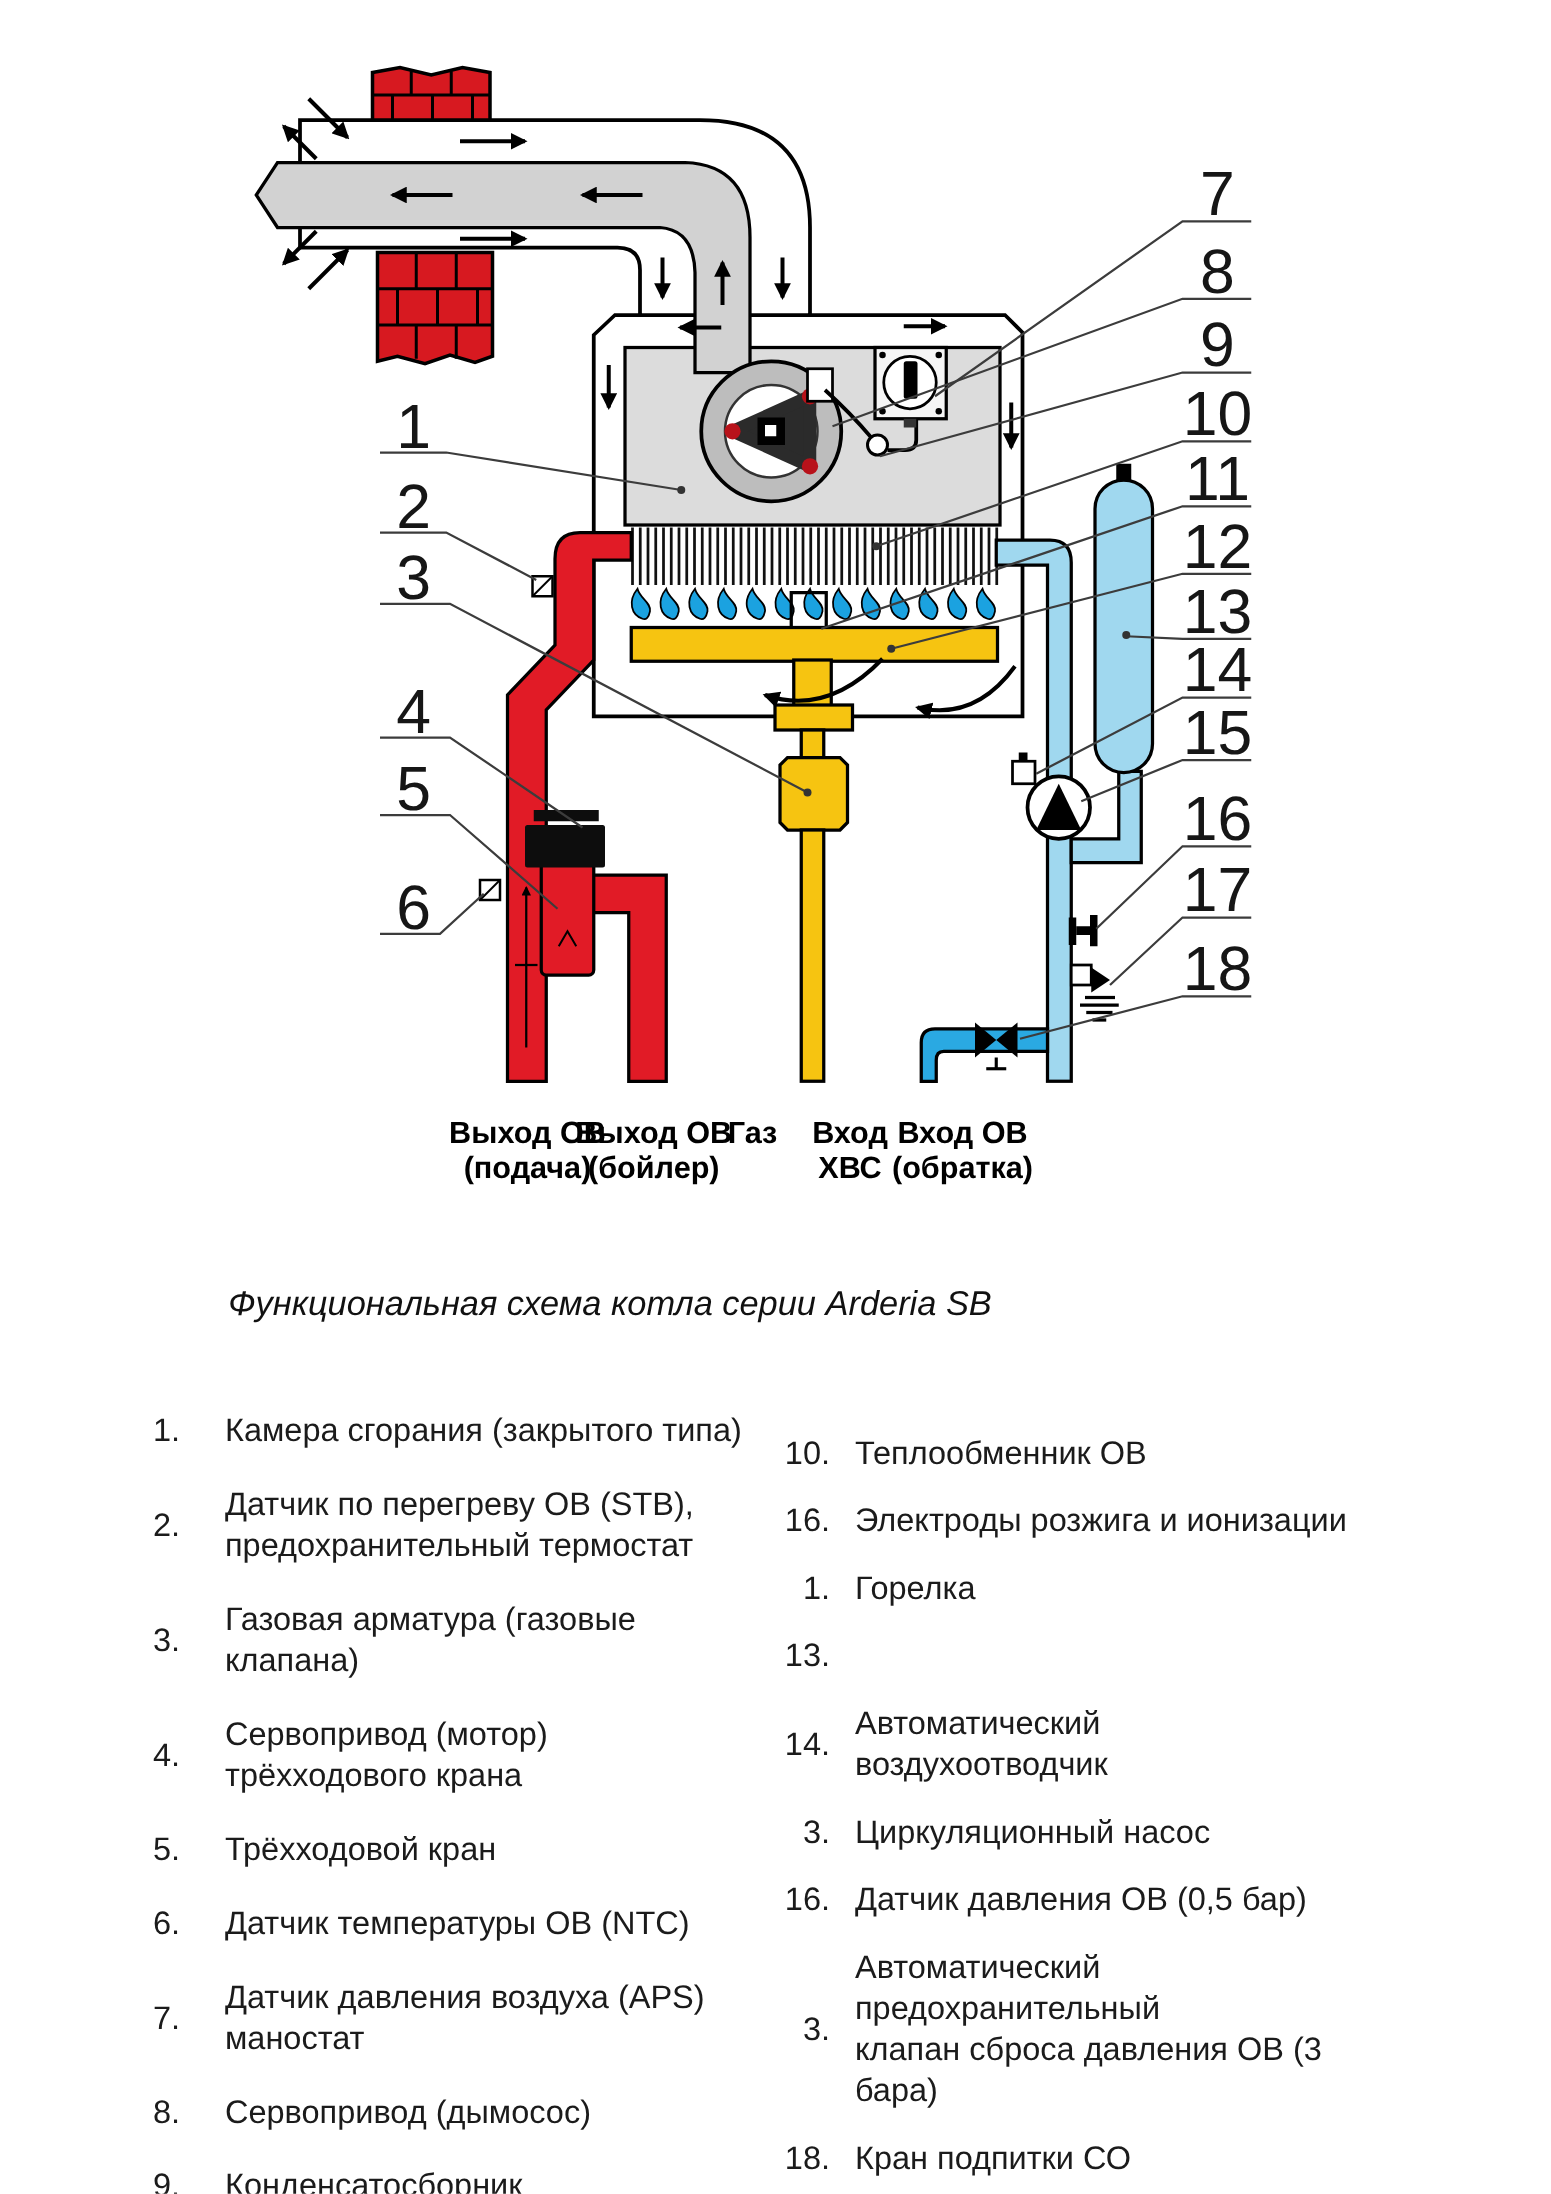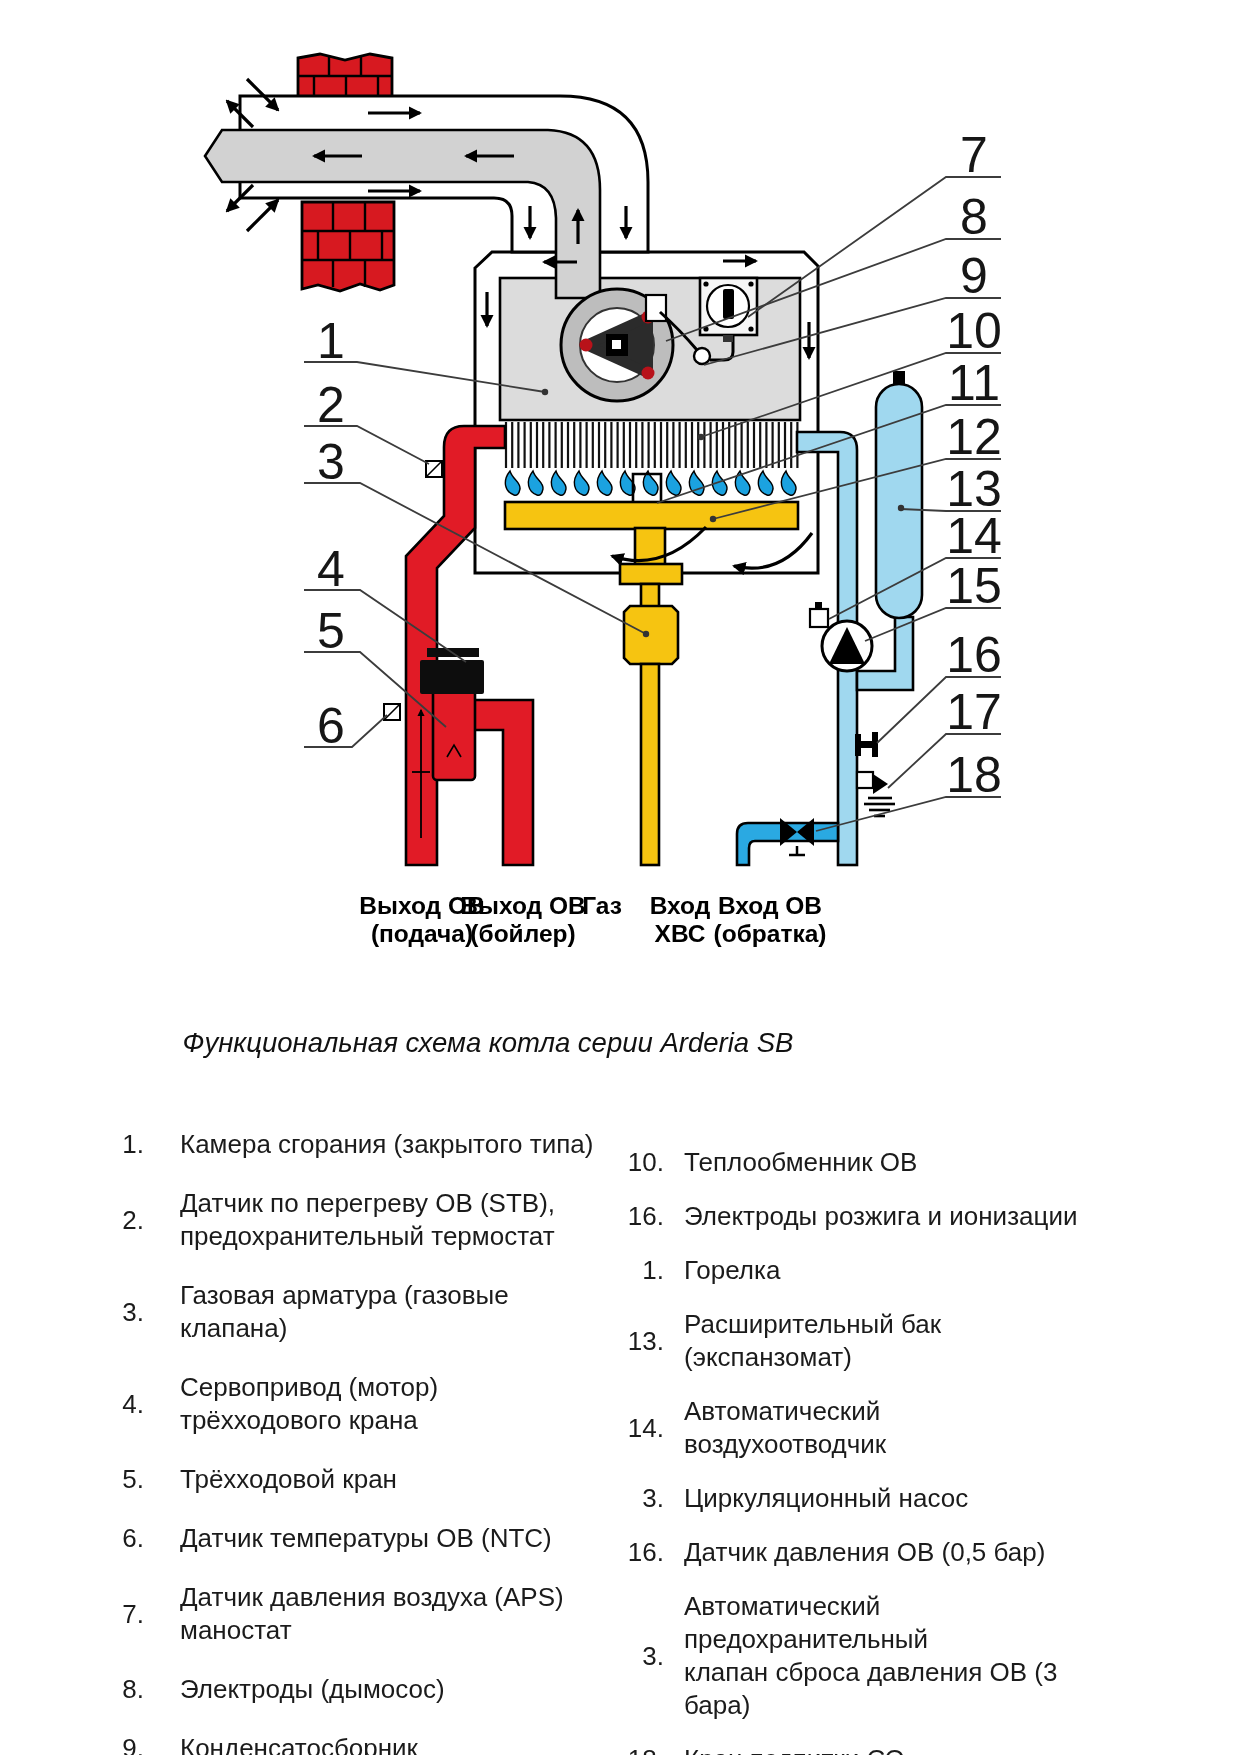--- a/index.html
+++ b/index.html
@@ -363,21 +363,21 @@
         <span class="legend-num">6.</span>
         <span class="legend-txt">Датчик температуры ОВ (NTC)</span>
       </div>
   <div class="legend-row">
         <span class="legend-num">7.</span>
         <span class="legend-txt">Датчик давления воздуха (APS)
 маностат</span>
       </div>
   <div class="legend-row">
         <span class="legend-num">8.</span>
-        <span class="legend-txt">Электроды (дымосос)</span>
+        <span class="legend-txt">Сервопривод (дымосос)</span>
       </div>
   <div class="legend-row">
         <span class="legend-num">9.</span>
         <span class="legend-txt">Конденсатосборник</span>
       </div>
 </div>
 <div class="legend-col col-right">
   <div class="legend-row">
         <span class="legend-num">10.</span>
         <span class="legend-txt">Теплообменник ОВ</span>
@@ -385,21 +385,20 @@
   <div class="legend-row">
         <span class="legend-num">16.</span>
         <span class="legend-txt">Электроды розжига и ионизации</span>
       </div>
   <div class="legend-row">
         <span class="legend-num">1.</span>
         <span class="legend-txt">Горелка</span>
       </div>
   <div class="legend-row">
         <span class="legend-num">13.</span>
-        <span class="legend-txt">Расширительный бак (экспанзомат)</span>
       </div>
   <div class="legend-row">
         <span class="legend-num">14.</span>
         <span class="legend-txt">Автоматический воздухоотводчик</span>
       </div>
   <div class="legend-row">
         <span class="legend-num">3.</span>
         <span class="legend-txt">Циркуляционный насос</span>
       </div>
   <div class="legend-row">

